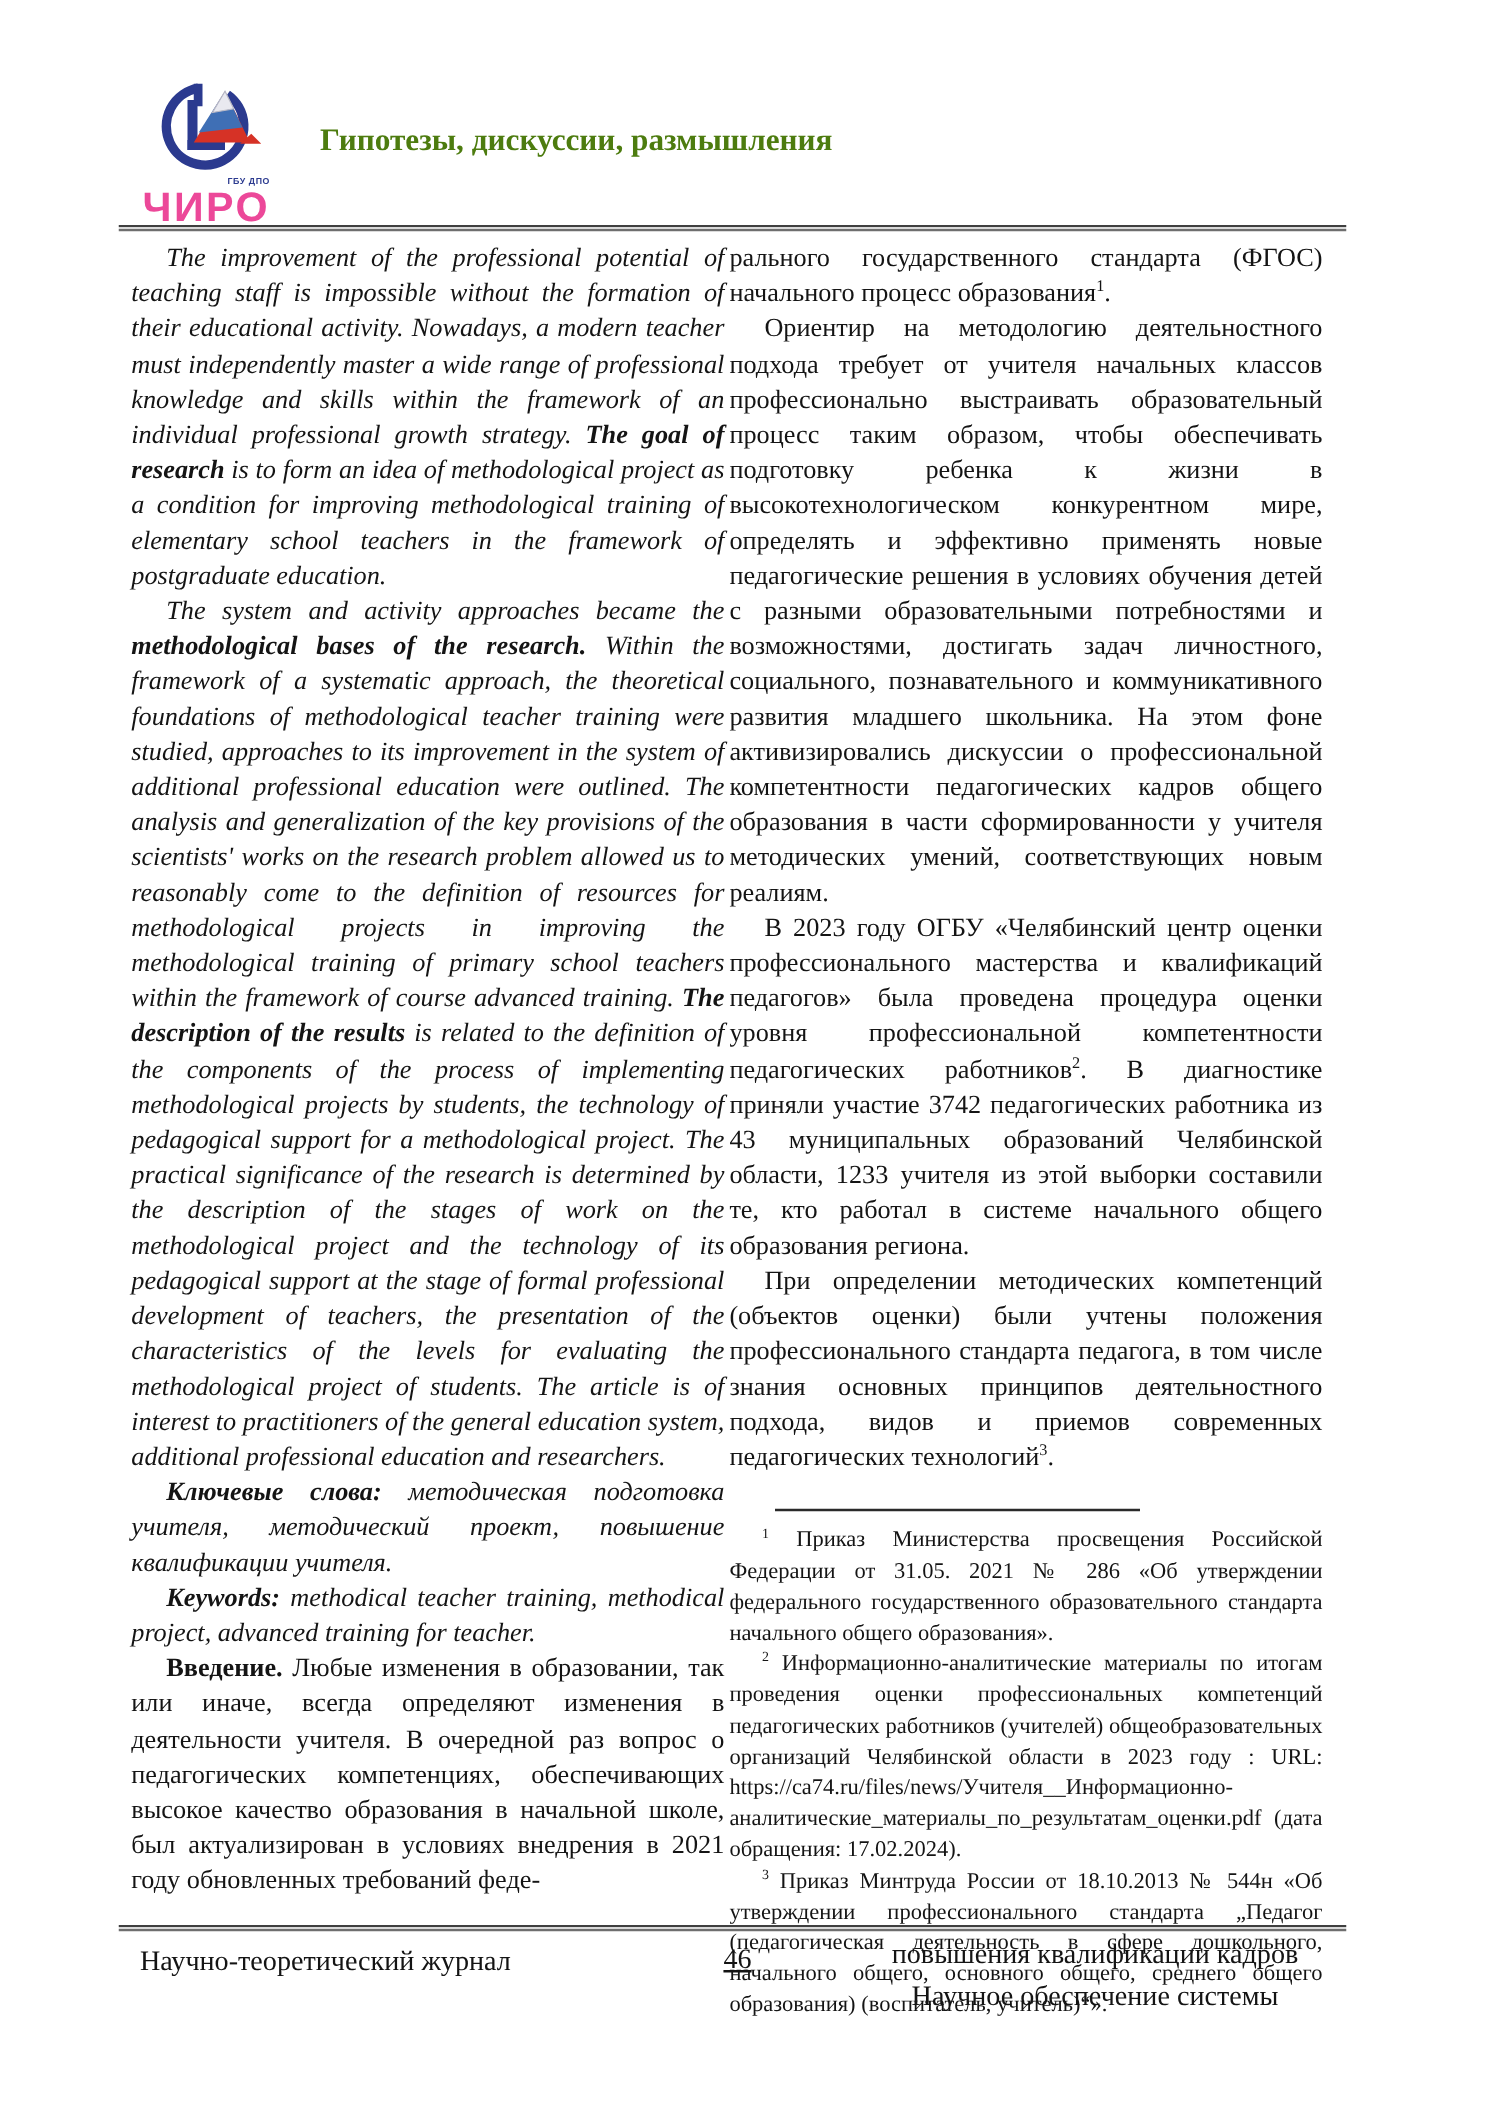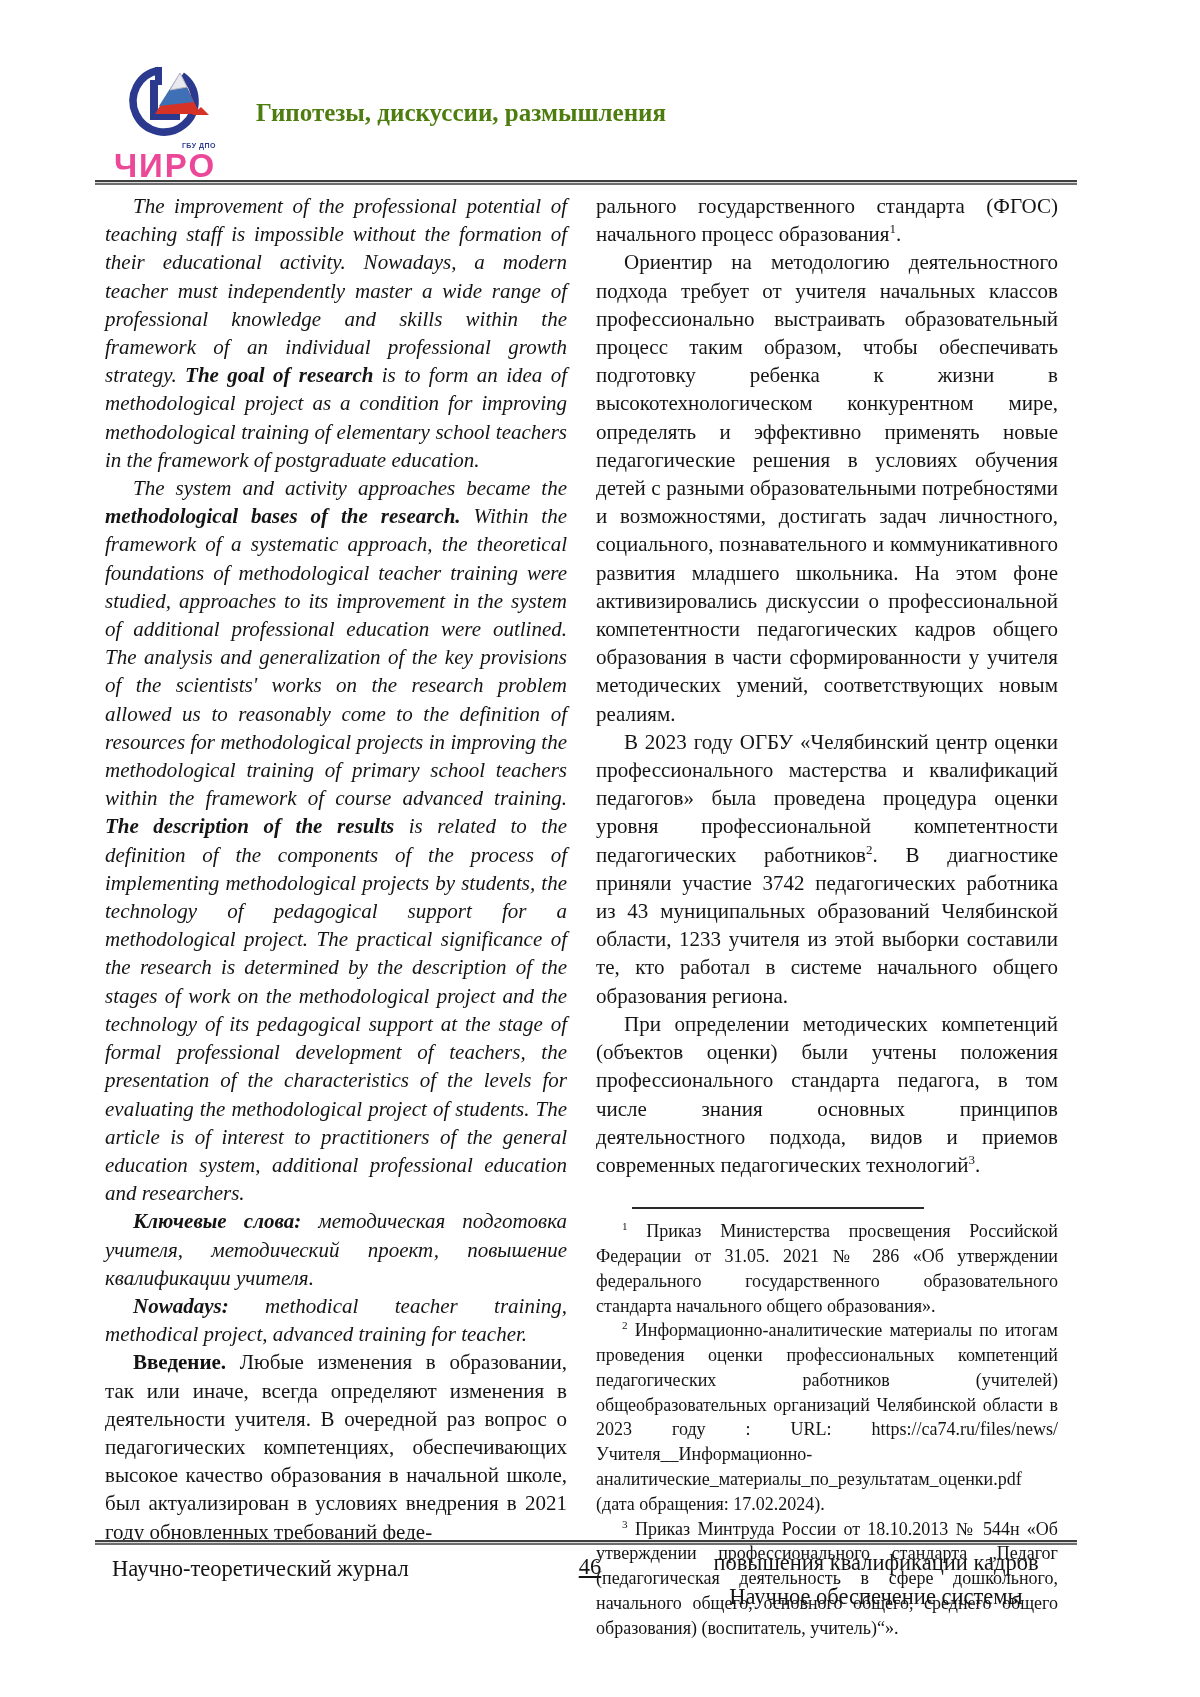--- a/index.html
+++ b/index.html
@@ -16,21 +16,21 @@
   .section-title{position:absolute;left:256px;top:99px;margin:0;
                  font-size:25px;font-weight:bold;color:#4d7c0f;}
 
   
   .rule{position:absolute;left:95px;width:982px;height:5px;
         background:linear-gradient(to bottom,#3f3f3f 0,#3f3f3f 2px,#d9d9d9 2px,#d9d9d9 3px,#6e6e6e 3px,#6e6e6e 5px);}
   .header-rule{top:180px;}
   .footer-rule{top:1540px;}
 
   
-  .columns{position:absolute;left:105px;top:192px;width:953px;display:flex;gap:29px;}
+  .columns{position:absolute;left:105px;top:192px;width:953px;display:flex;gap:4px;}
   .col{flex:1 1 0;min-width:0;}
   .columns p{margin:0;text-align:justify;font-size:21px;line-height:28.2px;hyphens:auto;}
   .indent{text-indent:28px;}
   .noindent{text-indent:0;}
   .italic{font-style:italic;}
   .gap-before{margin-top:28px;}
   .b{font-weight:bold;}
   sup{font-size:0.62em;line-height:0;}
 
   
@@ -65,21 +65,21 @@
 
   <h1 class="section-title">Гипотезы, дискуссии, размышления</h1>
 
   <div class="rule header-rule"></div>
 
   <main class="columns">
     <section class="col" lang="en">
         <p class="indent italic"><span>The improvement of the professional potential of teaching staff is impossible without the formation of their educational activity. Nowadays, a modern teacher must independently master a wide range of professional knowledge and skills within the framework of an individual professional growth strategy. </span><span class="b">The goal of research</span><span> is to form an idea of methodological project as a condition for improving methodological training of elementary school teachers in the framework of postgraduate education.</span></p>
         <p class="indent italic"><span>The system and activity approaches became the </span><span class="b">methodological bases of the research.</span><span> Within the framework of a systematic approach, the theoretical foundations of methodological teacher training were studied, approaches to its improvement in the system of additional professional education were outlined. The analysis and generalization of the key provisions of the scientists' works on the research problem allowed us to reasonably come to the definition of resources for methodological projects in improving the methodological training of primary school teachers within the framework of course advanced training. </span><span class="b">The description of the results</span><span> is related to the definition of the components of the process of implementing methodological projects by students, the technology of pedagogical support for a methodological project. The practical significance of the research is determined by the description of the stages of work on the methodological project and the technology of its pedagogical support at the stage of formal professional development of teachers, the presentation of the characteristics of the levels for evaluating the methodological project of students. The article is of interest to practitioners of the general education system, additional professional education and researchers.</span></p>
         <p class="indent italic"><span class="b">Ключевые слова:</span><span> методическая подготовка учителя, методический проект, повышение квалификации учителя.</span></p>
-        <p class="indent italic"><span class="b">Nowadays:</span><span> methodical teacher training, methodical project, advanced training for teacher.</span></p>
+        <p class="indent italic"><span class="b">Keywords:</span><span> methodical teacher training, methodical project, advanced training for teacher.</span></p>
         <p class="indent gap-before"><span class="b">Введение.</span><span> Любые изменения в образовании, так или иначе, всегда определяют изменения в деятельности учителя. В очередной раз вопрос о педагогических компетенциях, обеспечивающих высокое качество образования в начальной школе, был актуализирован в условиях внедрения в 2021 году обновленных требований феде-</span></p>
       </section>
     <section class="col" lang="ru">
       <div>
           <p class="noindent"><span>рального государственного стандарта (ФГОС) начального процесс образования</span><sup>1</sup><span>.</span></p>
           <p class="indent"><span>Ориентир на методологию деятельностного подхода требует от учителя начальных классов профессионально выстраивать образовательный процесс таким образом, чтобы обеспечивать подготовку ребенка к жизни в высокотехнологическом конкурентном мире, определять и эффективно применять новые педагогические решения в условиях обучения детей с разными образовательными потребностями и возможностями, достигать задач личностного, социального, познавательного и коммуникативного развития младшего школьника. На этом фоне активизировались дискуссии о профессиональной компетентности педагогических кадров общего образования в части сформированности у учителя методических умений, соответствующих новым реалиям.</span></p>
           <p class="indent"><span>В 2023 году ОГБУ «Челябинский центр оценки профессионального мастерства и квалификаций педагогов» была проведена процедура оценки уровня профессиональной компетентности педагогических работников</span><sup>2</sup><span>. В диагностике приняли участие 3742 педагогических работника из 43 муниципальных образований Челябинской области, 1233 учителя из этой выборки составили те, кто работал в системе начального общего образования региона.</span></p>
           <p class="indent"><span>При определении методических компетенций (объектов оценки) были учтены положения профессионального стандарта педагога, в том числе знания основных принципов деятельностного подхода, видов и приемов современных педагогических технологий</span><sup>3</sup><span>.</span></p>
         </div>
       <div class="fn-sep"></div>

